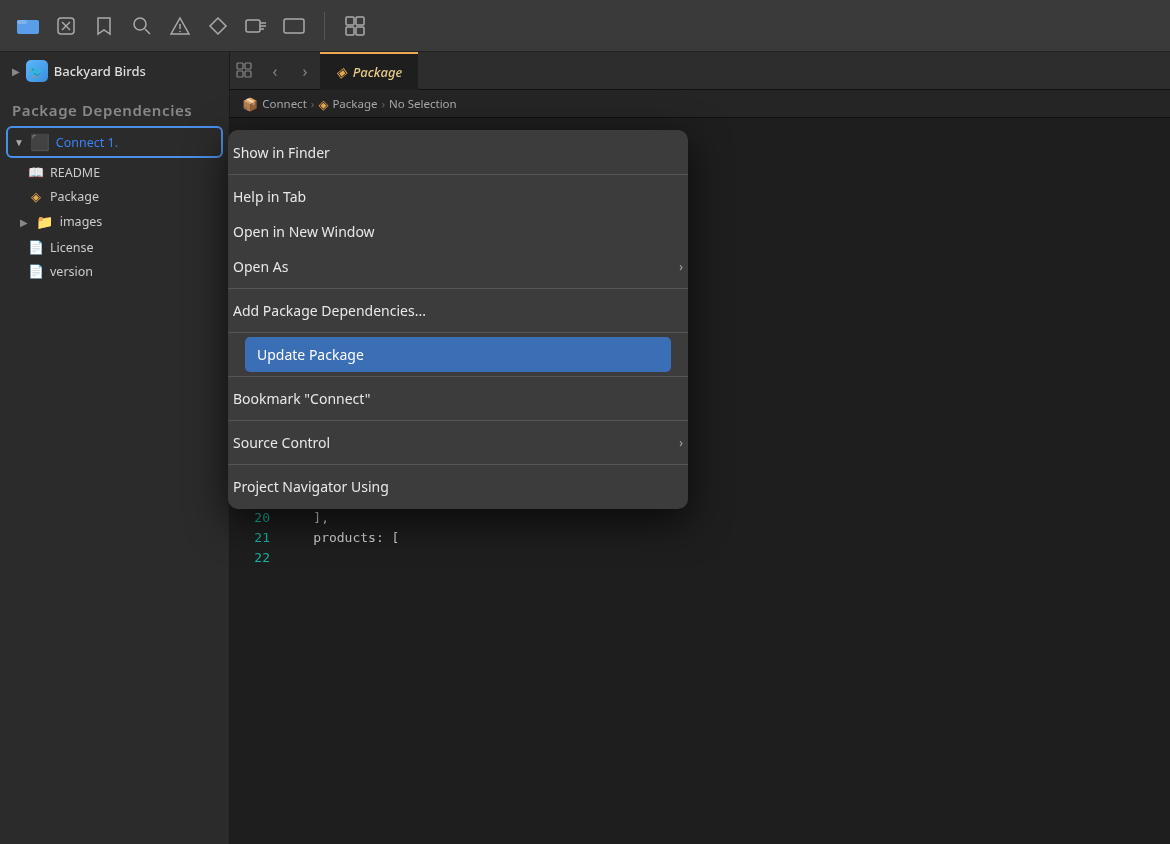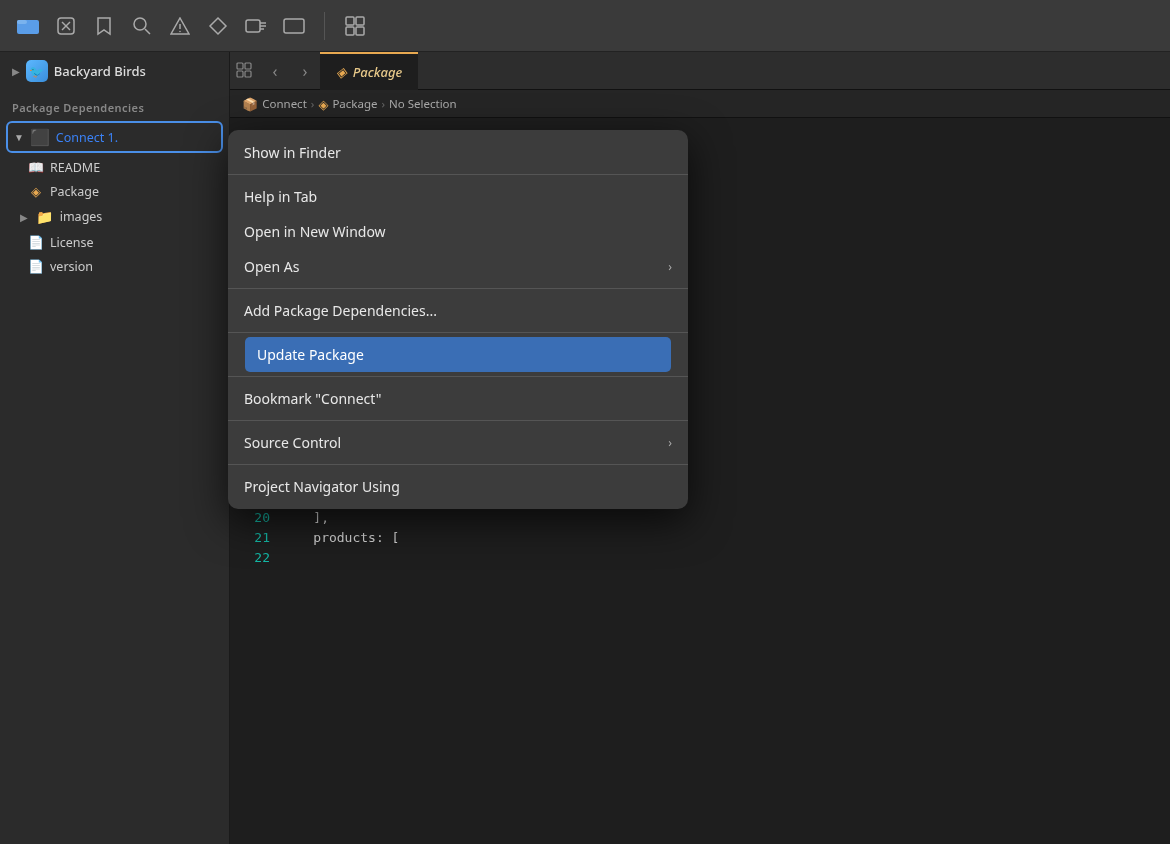--- a/index.html
+++ b/index.html
@@ -51,21 +51,21 @@
     .sidebar-project-row .chevron { color: #888; font-size: 10px; }
     .sidebar-project-icon {
       width: 22px; height: 22px;
       background: linear-gradient(135deg,#5cb8ff,#3a8edb);
       border-radius: 5px;
       display: flex; align-items: center; justify-content: center;
       font-size: 12px; color: white;
     }
 
     .sidebar-section-label {
-      font-size: 11px; font-weight: 600; color: #888;
+      font-size: 15px; font-weight: 600; color: #888;
       padding: 10px 12px 4px 12px;
       letter-spacing: 0.04em;
     }
 
     .sidebar-item {
       display: flex; align-items: center; gap: 6px;
       padding: 4px 12px;
       color: #ccc; font-size: 12.5px; cursor: pointer;
     }
     .sidebar-item .si-icon { font-size: 14px; width: 18px; text-align: center; }
@@ -147,21 +147,21 @@
       left: 228px;
       width: 460px;
       background: #3c3c3c;
       border-radius: 10px;
       box-shadow: 0 12px 40px rgba(0,0,0,0.7);
       padding: 5px 0;
       z-index: 100;
     }
     .cm-item {
       display: flex; align-items: center; justify-content: space-between;
-      padding: 8px 16px;
+      padding: 8px 5px;
       font-size: 14px; color: #e8e8e8;
       cursor: pointer;
     }
     .cm-item.highlighted {
       background: #3a6eb5;
       color: white;
       border-radius: 5px;
       margin: 1px 17px;
       padding: 8px 12px;
     }

